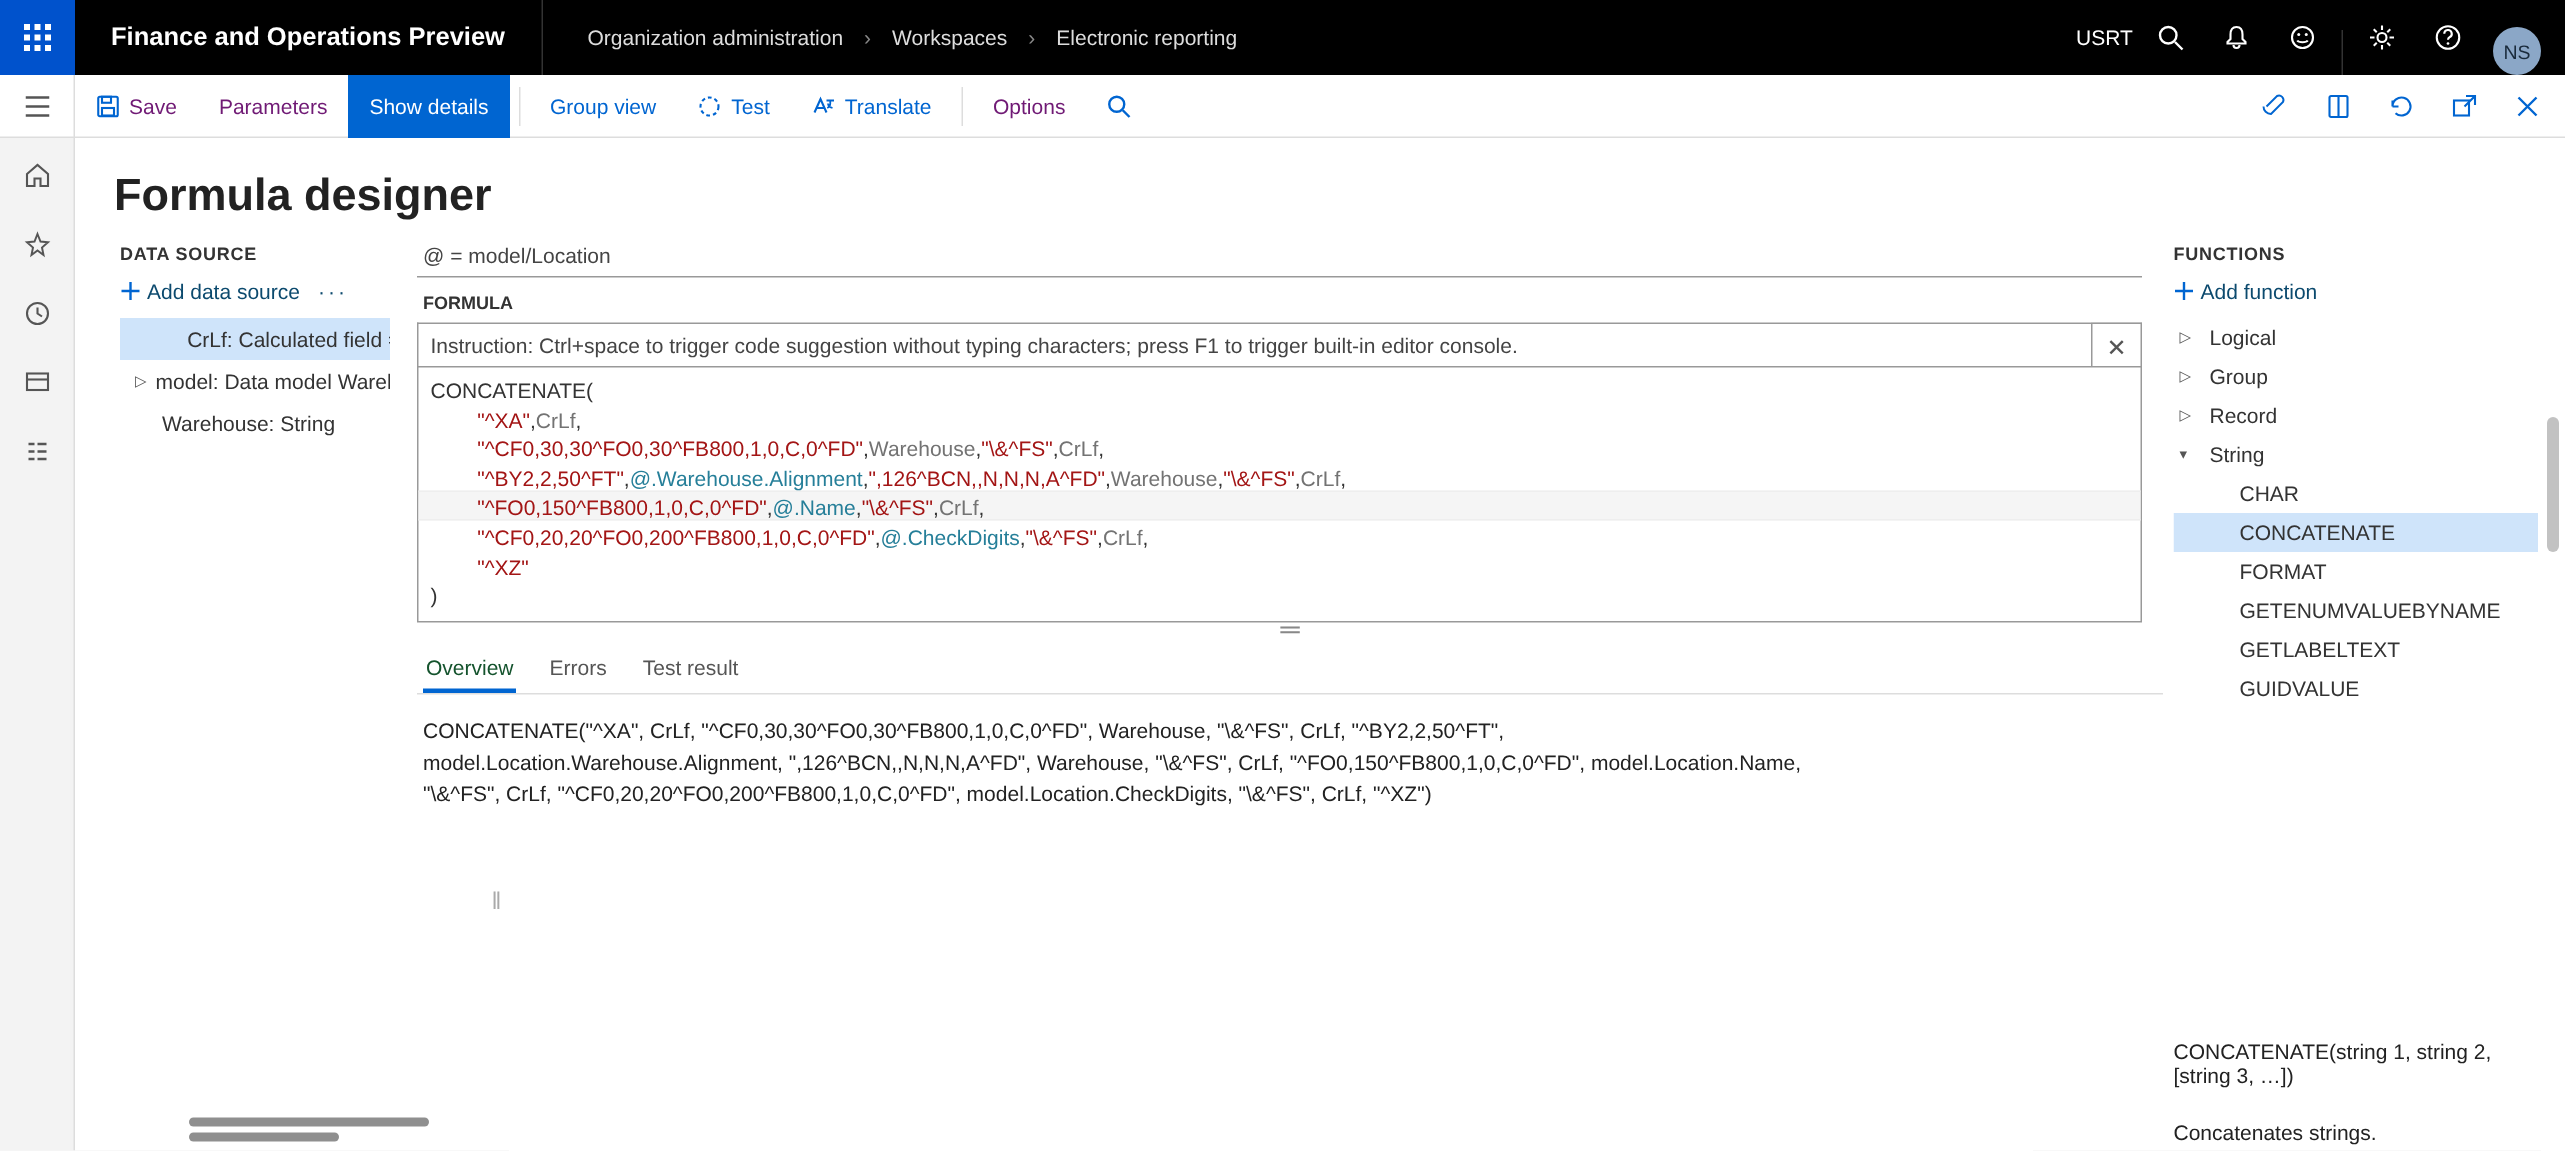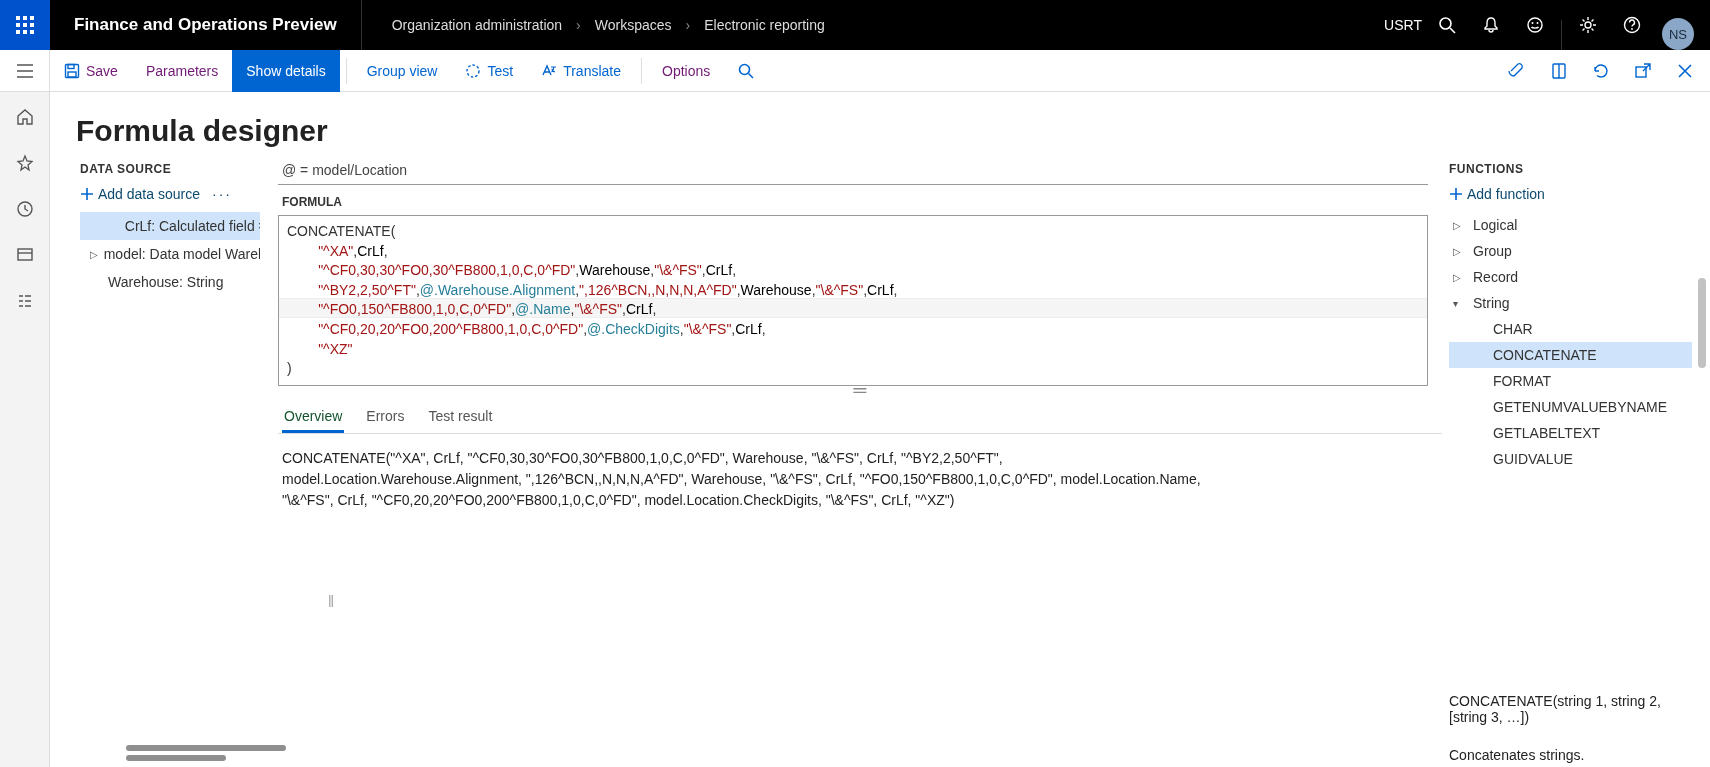--- a/index.html
+++ b/index.html
@@ -54,21 +54,21 @@
   .at-line { font-size: 14px; color: #444; padding: 4px 0 6px 4px; border-bottom: 1px solid #999; margin-right: 14px;}
   .formula-label { font-size: 12px; font-weight: 700; color: #333; padding: 10px 0 6px 4px; }
   .formula-outer { position: relative; margin-right: 14px; }
   .instruction { font-size: 14px; color: #444; padding: 6px 8px; border: 1px solid #999; border-bottom: none; background: #fff; }
   .instr-close { position: absolute; right: 0; top: 0; width: 34px; height: 34px; border: 1px solid #999; display: flex; align-items: center; justify-content: center; background: #fff; cursor: pointer; font-size: 16px; color: #555;}
   .code-editor { border: 1px solid #999; background: #fff; font-family: Consolas, monospace; font-size: 14px; line-height: 1.4; padding: 6px 8px; min-height: 170px; position: relative;}
   .code-editor .current-line-bg { position:absolute; left:0; right:0; top:82px; height:20px; background:#f5f5f5; border-top:1px solid #eee; border-bottom:1px solid #eee;}
   .code-line { position: relative; white-space: pre; }
   .fn { color: #333; }
   .str { color: #a31515; }
-  .ident { color: #000000; }
+  .ident { color: #737373; }
   .at { color: #267f99; }
 
   .drag-handle-h { height:10px; display:flex; justify-content:center; align-items:center; color:#888; font-size:18px; cursor:row-resize;}
   .drag-handle-v { position:absolute; left:276px; top:410px; width:10px; height:200px; cursor:col-resize; color:#aaa; display:flex; align-items:center; justify-content:center;}
 
   
   .bottom-tabs { display: flex; gap: 20px; padding: 6px 4px 0 4px; border-bottom: 1px solid #ddd; font-size: 14px; }
   .bottom-tabs .tab { padding: 6px 2px; cursor: pointer; color: #555;}
   .bottom-tabs .tab.selected { color: #14532d; border-bottom: 3px solid #0065d1;}
   .overview-content { padding: 14px 4px; font-size: 14px; color: #222; line-height: 1.5; max-width: 950px;}
@@ -291,20 +291,21 @@
             </div>
           </div>
       </div>
 
       <div class="drag-handle-v">‖</div>
 
       <div class="center-col">
         <div class="at-line">@ = model/Location</div>
         <div class="formula-label">FORMULA</div>
         <div class="formula-outer">
+          <div class="instruction">Instruction: Ctrl+space to trigger code suggestion without typing characters; press F1 to trigger built-in editor console.</div>
           <div class="instr-close">✕</div>
           <div class="code-editor" id="code-editor">
             <div class="current-line-bg"></div>
           <div class="code-line"><span class="fn">CONCATENATE(</span></div>
               <div class="code-line">        <span class="str">"^XA"</span><span class="fn">,</span><span class="ident">CrLf</span><span class="fn">,</span></div>
               <div class="code-line">        <span class="str">"^CF0,30,30^FO0,30^FB800,1,0,C,0^FD"</span><span class="fn">,</span><span class="ident">Warehouse</span><span class="fn">,</span><span class="str">"\&amp;^FS"</span><span class="fn">,</span><span class="ident">CrLf</span><span class="fn">,</span></div>
               <div class="code-line">        <span class="str">"^BY2,2,50^FT"</span><span class="fn">,</span><span class="at">@.Warehouse.Alignment</span><span class="fn">,</span><span class="str">",126^BCN,,N,N,N,A^FD"</span><span class="fn">,</span><span class="ident">Warehouse</span><span class="fn">,</span><span class="str">"\&amp;^FS"</span><span class="fn">,</span><span class="ident">CrLf</span><span class="fn">,</span></div>
               <div class="code-line">        <span class="str">"^FO0,150^FB800,1,0,C,0^FD"</span><span class="fn">,</span><span class="at">@.Name</span><span class="fn">,</span><span class="str">"\&amp;^FS"</span><span class="fn">,</span><span class="ident">CrLf</span><span class="fn">,</span></div>
               <div class="code-line">        <span class="str">"^CF0,20,20^FO0,200^FB800,1,0,C,0^FD"</span><span class="fn">,</span><span class="at">@.CheckDigits</span><span class="fn">,</span><span class="str">"\&amp;^FS"</span><span class="fn">,</span><span class="ident">CrLf</span><span class="fn">,</span></div>
               <div class="code-line">        <span class="str">"^XZ"</span></div>

